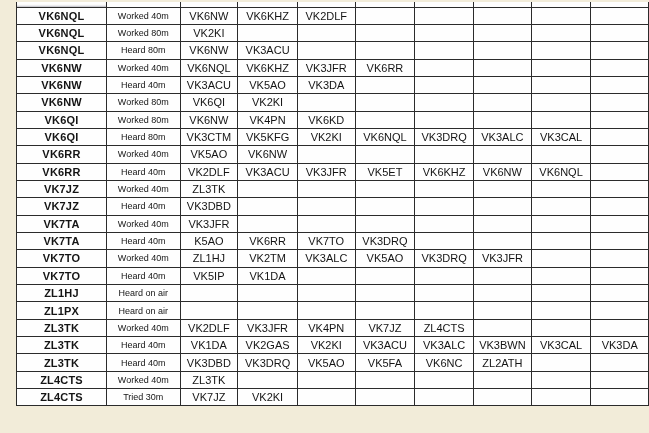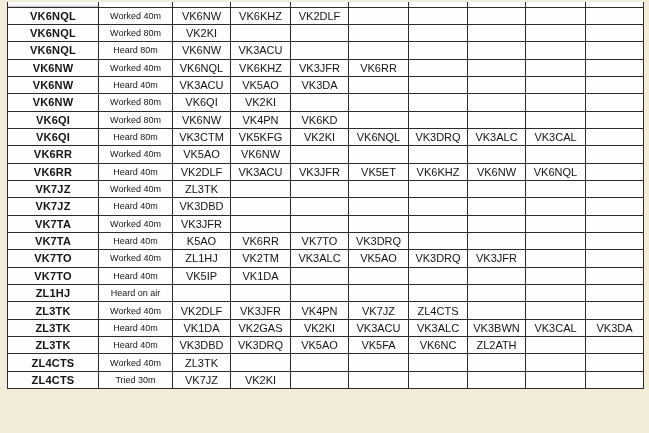--- a/index.html
+++ b/index.html
@@ -9,21 +9,21 @@
     background: #f2ecd9;
     position: relative;
     overflow: hidden;
     font-family: "Liberation Sans", sans-serif;
     box-sizing: border-box;
   }
   table.log {
     border-collapse: collapse;
     table-layout: fixed;
     position: absolute;
-    left: 7px;
+    left: 16px;
     top: 2px;
   }
   table.log td {
     border: 1px solid #2b2b2b;
     padding: 0;
     text-align: center;
     vertical-align: middle;
     color: #141414;
     background: #fefefe;
     overflow: hidden;
@@ -278,20 +278,32 @@
           <td class="entry"></td>
           <td class="entry"></td>
           <td class="entry"></td>
           <td class="entry"></td>
           <td class="entry"></td>
           <td class="entry"></td>
           <td class="entry"></td>
           <td class="entry"></td>
         </tr>
         <tr>
+          <td class="callsign">ZL1PX</td>
+          <td class="status">Heard on air</td>
+          <td class="entry"></td>
+          <td class="entry"></td>
+          <td class="entry"></td>
+          <td class="entry"></td>
+          <td class="entry"></td>
+          <td class="entry"></td>
+          <td class="entry"></td>
+          <td class="entry"></td>
+        </tr>
+        <tr>
           <td class="callsign">ZL3TK</td>
           <td class="status">Worked 40m</td>
           <td class="entry">VK2DLF</td>
           <td class="entry">VK3JFR</td>
           <td class="entry">VK4PN</td>
           <td class="entry">VK7JZ</td>
           <td class="entry">ZL4CTS</td>
           <td class="entry"></td>
           <td class="entry"></td>
           <td class="entry"></td>

